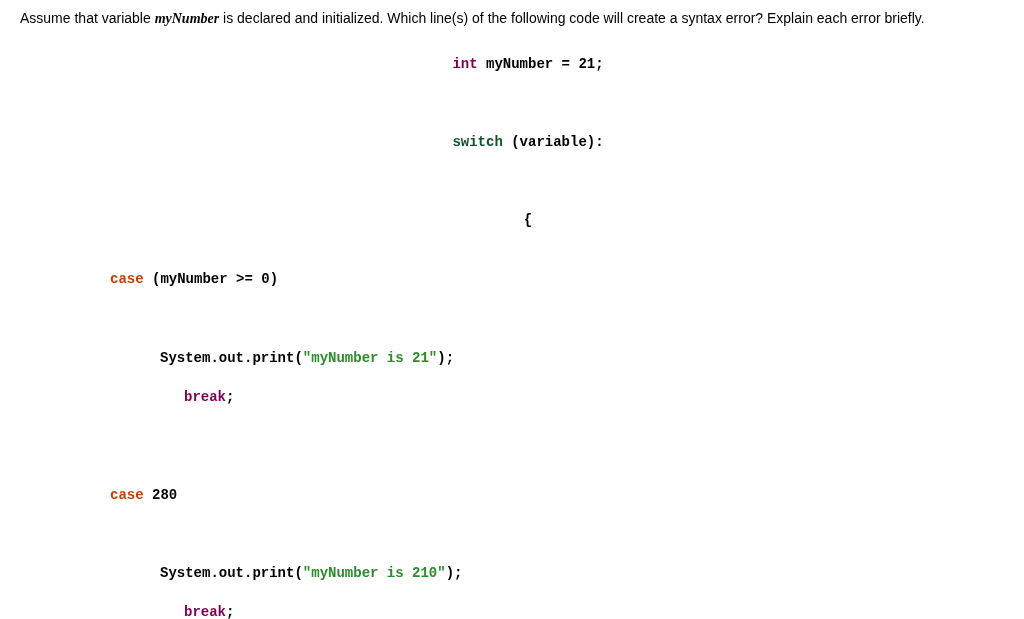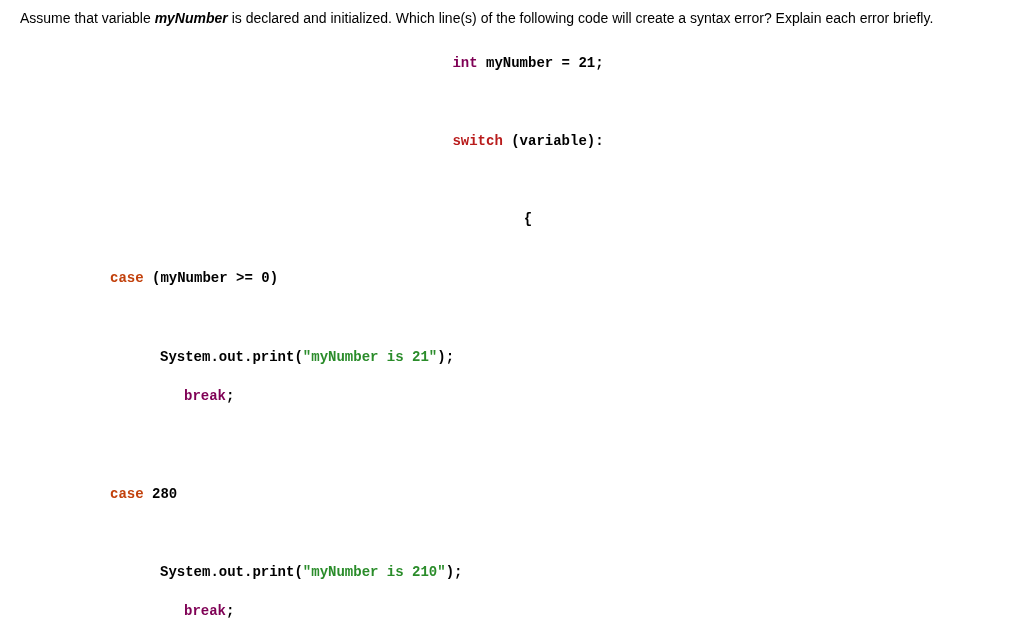--- a/index.html
+++ b/index.html
@@ -9,31 +9,32 @@
       padding: 10px 20px;
       font-size: 14px;
     }
     .question {
       font-size: 14px;
       margin-bottom: 8px;
     }
     .question .var-name {
       font-weight: bold;
       font-style: italic;
+      font-family: Liberation Serif, serif;
     }
     .code {
       font-family: 'Consolas', 'Courier New', monospace;
       font-size: 14px;
       line-height: 1.4;
       white-space: pre;
       color: #000;
       font-weight: bold;
     }
     .kw-type { color: #7f0055; }
-    .kw-switch { color: #b91c1c; }
+    .kw-switch { color: #14532d; }
     .kw-case { color: #c2410c; }
     .kw-break { color: #7f0055; margin-left: 24px; }
     .str { color: #2a8c2a; }
     .plain { color: #000; }
     .indent1 { padding-left: 32px; text-align: center; }
     .indent2 { padding-left: 90px; }
     .indent3 { padding-left: 140px; }
   </style>
 </head>
 <body>

